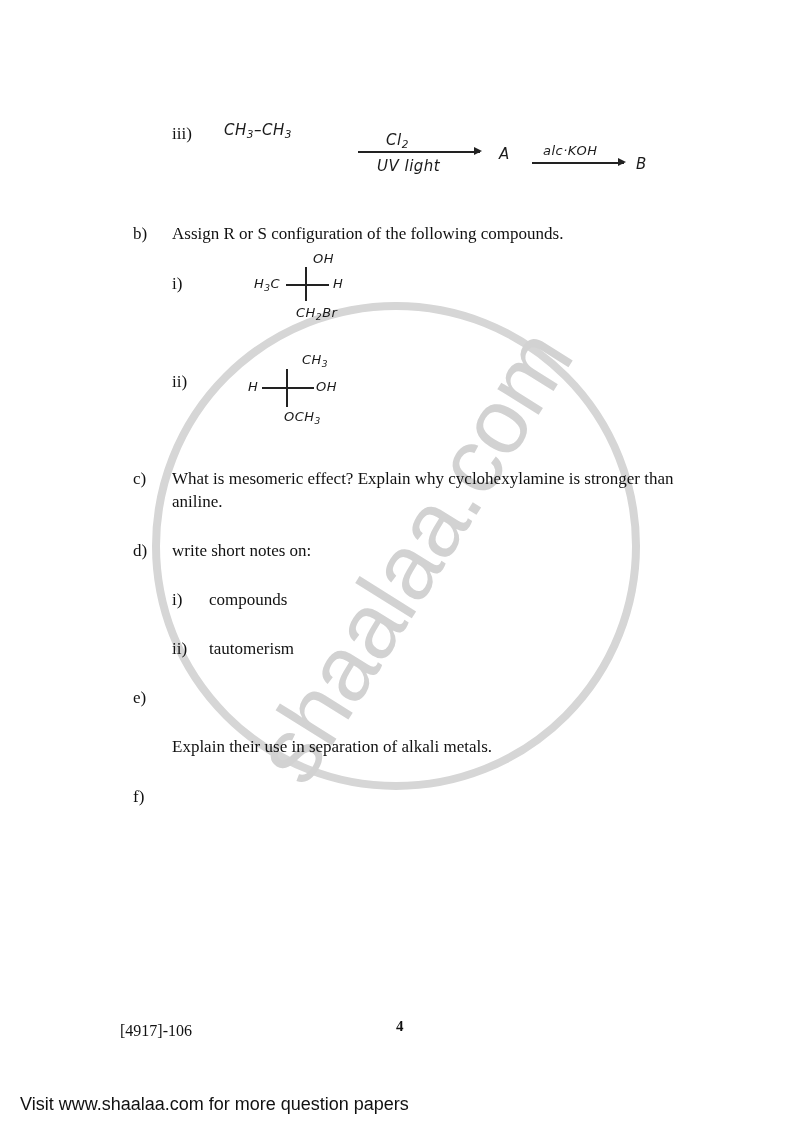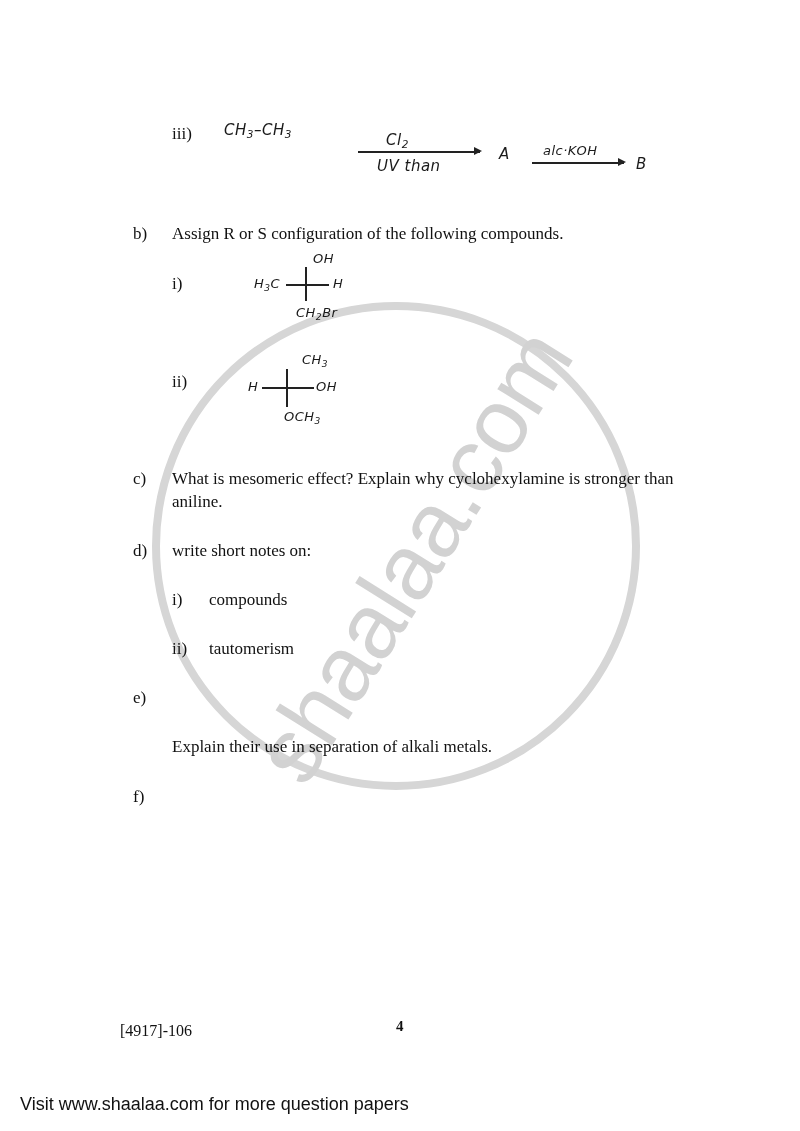--- a/index.html
+++ b/index.html
@@ -43,21 +43,21 @@
 <div class="wm-circle"></div>
 <div class="wm-text">shaalaa.com</div>
 
 <div class="content">
 
   <div class="abs serif q-label" style="left:172px; top:124px;">iii)</div>
   <div class="abs hand hand-md" style="left:224px; top:121px;"><span>CH</span><sub>3</sub><span>–</span><span>CH</span><sub>3</sub></div>
 
   <div class="abs hand hand-md" style="left:386px; top:131px;"><span>Cl</span><sub>2</sub></div>
   <div class="arrow" style="left:358px; top:151px; width:122px;"></div>
-  <div class="abs hand hand-md" style="left:377px; top:157px;">UV than</div>
+  <div class="abs hand hand-md" style="left:377px; top:157px;">UV light</div>
   <div class="abs hand hand-md" style="left:499px; top:145px;">A</div>
   <div class="abs hand hand-sm" style="left:543px; top:143px;">alc·KOH</div>
   <div class="arrow" style="left:532px; top:162px; width:92px;"></div>
   <div class="abs hand hand-md" style="left:636px; top:155px;">B</div>
 
   <div class="abs serif q-label" style="left:133px; top:224px;">b)</div>
   <div class="abs serif q-text" style="left:172px; top:224px;">Assign R or S configuration of the following compounds.</div>
 
   <div class="abs serif q-label" style="left:172px; top:274px;">i)</div>
   <div class="abs hand hand-sm" style="left:313px; top:251px;">OH</div>

